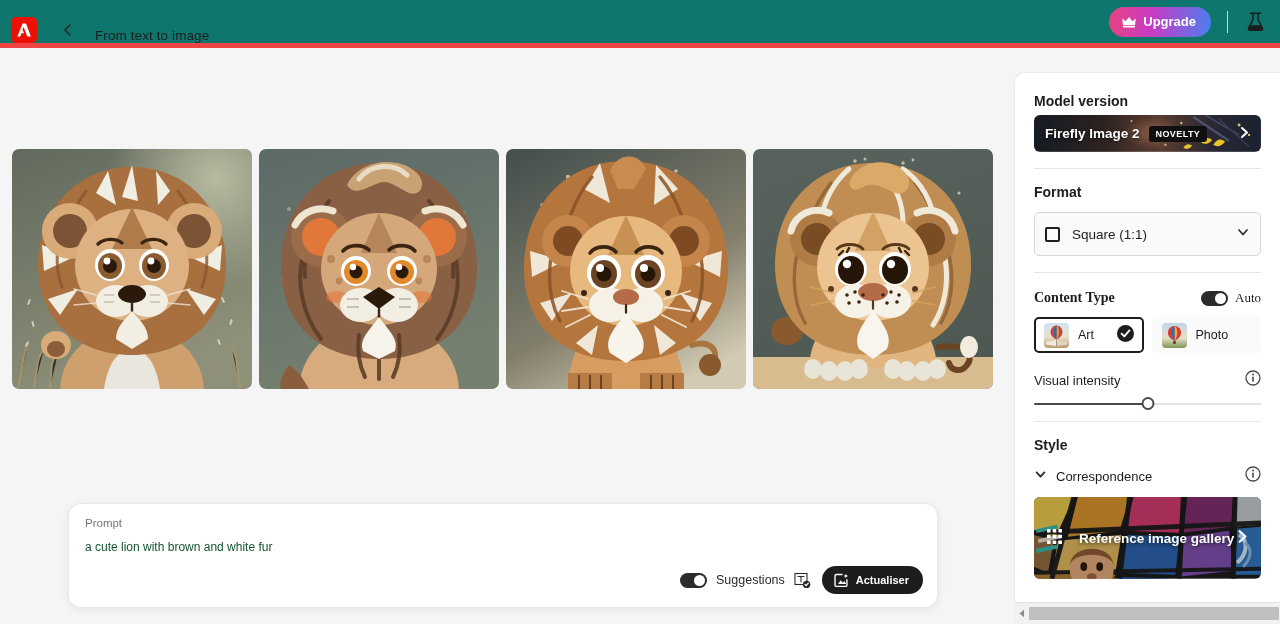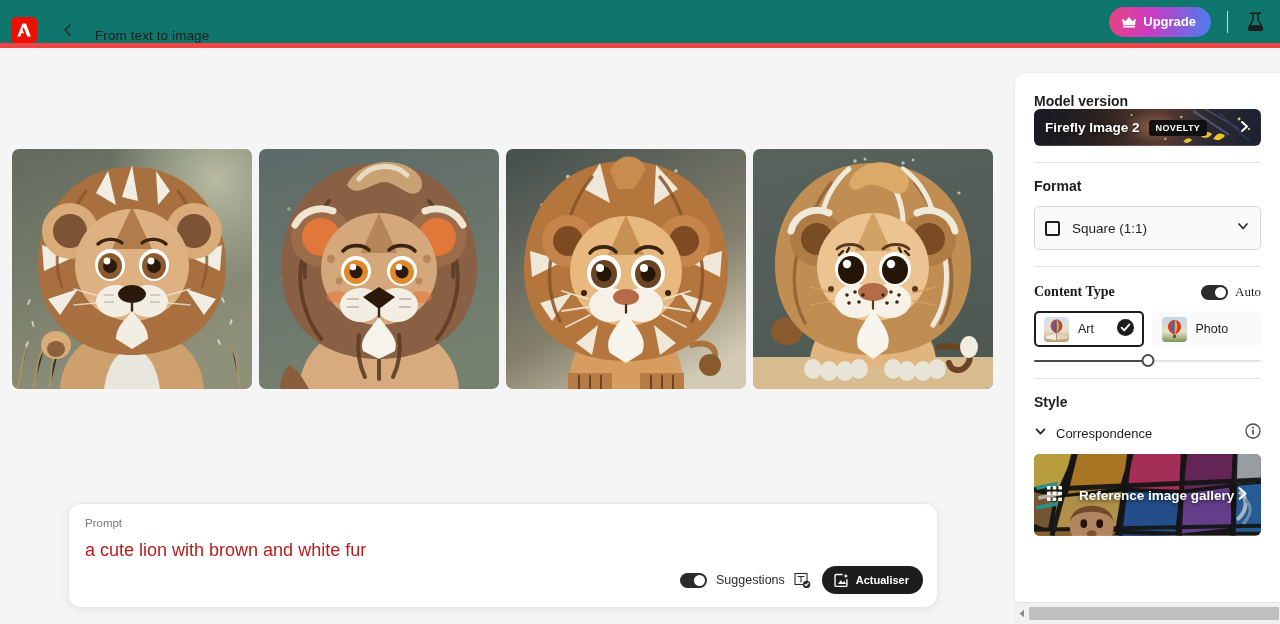--- a/index.html
+++ b/index.html
@@ -79,21 +79,21 @@
     width: 870px; height: 105px;
     background: #ffffff; border-radius: 13px;
     border: 1px solid #e8e8e8;
     box-shadow: 0 2px 9px rgba(0,0,0,0.07);
     padding: 13px 16px 0 16px;
   }
   .prompt-label {
     font-size: 11.5px; color: #767676; margin-bottom: 11px;
   }
   .prompt-text {
-    font-size: 18px; color: #b91c1c;
+    font-size: 12px; color: #14532d;
   }
   .prompt-actions {
     position: absolute; right: 14px; bottom: 13px;
     display: flex; align-items: center; gap: 9px;
   }
   .toggle {
     width: 27px; height: 15px; border-radius: 8px;
     background: #2b2b2b; position: relative;
     cursor: pointer; flex: none;
   }
@@ -127,21 +127,21 @@
   .panel-inner { padding: 20px 19px 8px 19px; }
   .section-title {
     font-size: 14px; font-weight: bold; color: #1d1d1d;
   }
   .hr {
     height: 1px; background: #e4e4e4; margin: 16px 0 0 0;
   }
 
   
   .model-banner {
-    margin-top: 0; height: 37px; border-radius: 6px;
+    margin-top: 6px; height: 37px; border-radius: 6px;
     position: relative; overflow: hidden; cursor: pointer;
     display: flex; align-items: center;
   }
   .model-banner .bg { position: absolute; inset: 0; }
   .model-banner .label {
     position: relative; z-index: 2; margin-left: 11px;
     color: #ffffff; font-size: 13.5px; font-weight: bold;
     text-shadow: 0 1px 3px rgba(0,0,0,.7);
   }
   .novelty-chip {
@@ -827,20 +827,30 @@
             <path d="M12.5 3 C16.5 3 19 6.2 19 10 C19 13.4 15.6 16.5 12.5 18 C9.4 16.5 6 13.4 6 10 C6 6.2 8.5 3 12.5 3 Z" fill="#d93a2b"></path>
             <path d="M12.5 3 C14 3 15.2 5.6 15.2 10 C15.2 13 14.2 16.4 12.5 18 Z" fill="#f0a93b"></path>
             <path d="M12.5 3 C11 3 9.8 5.6 9.8 10 C9.8 13 10.8 16.4 12.5 18 Z" fill="#2f6fbf"></path>
             <rect x="11.2" y="18" width="2.6" height="3" fill="#6b4424"></rect>
           </svg>
         </span>
         <span class="ct-label">Photo</span>
       </div>
     </div>
 
+    <div class="slider-head">
+      <span class="slider-label">Visual intensity</span>
+      <span class="info-icon">
+        <svg width="16" height="16" viewBox="0 0 16 16" aria-hidden="true">
+          <circle cx="8" cy="8" r="7" fill="none" stroke="#4b4b4b" stroke-width="1.3"></circle>
+          <circle cx="8" cy="4.6" r="1" fill="#4b4b4b"></circle>
+          <rect x="7.2" y="6.6" width="1.6" height="5.2" rx=".7" fill="#4b4b4b"></rect>
+        </svg>
+      </span>
+    </div>
     <div class="slider-track">
       <div class="slider-fill" id="vi-fill" style="width: 50%;"></div>
       <div class="slider-knob" id="vi-knob" style="left: 50%;"></div>
     </div>
 
     <div class="hr"></div>
 
     <div class="section-title" style="margin-top:15px;">Style</div>
 
     <div class="collapse-row">

